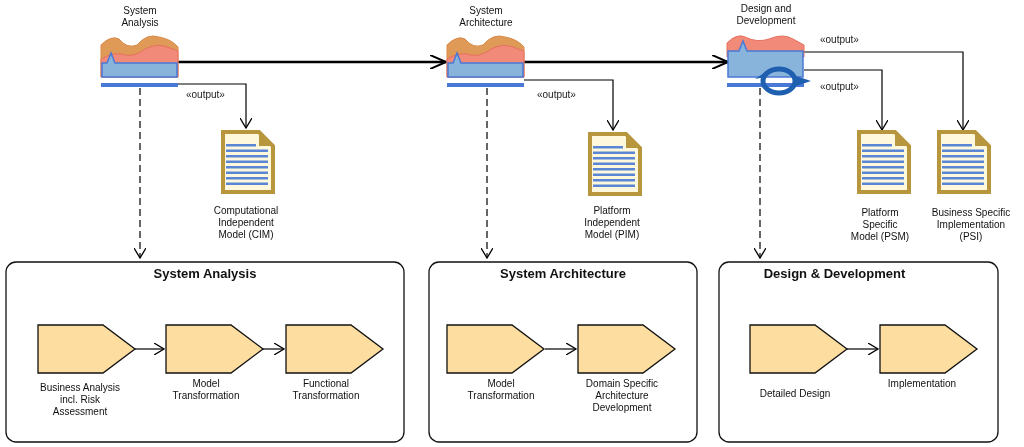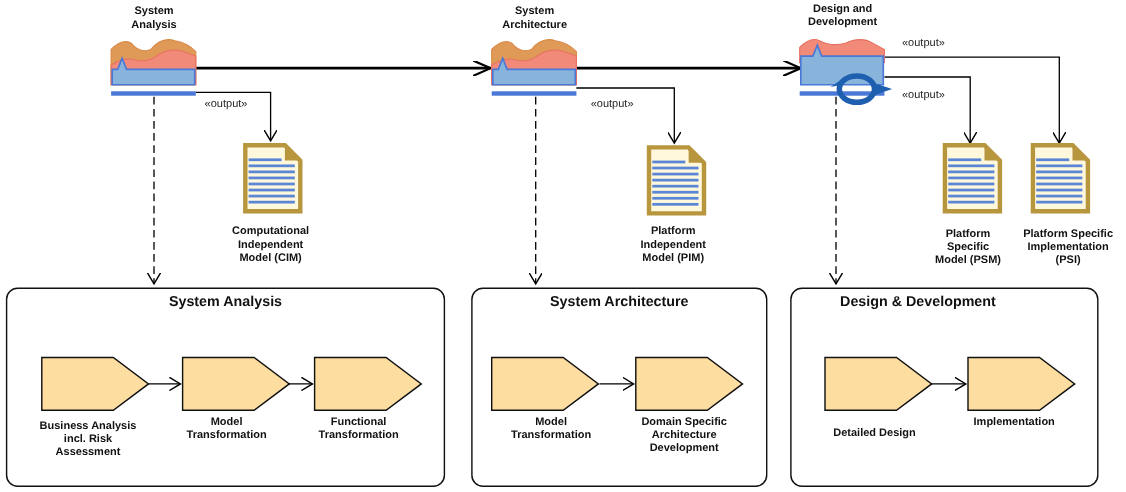--- a/index.html
+++ b/index.html
@@ -1,18 +1,18 @@
 <!DOCTYPE html>
 <html><head>
 <meta charset="utf-8">
 <style>
   html,body{margin:0;padding:0;background:#ffffff;}
   body{width:1024px;height:447px;position:relative;overflow:hidden;font-family:"Liberation Sans",sans-serif;}
   #diagram{position:absolute;left:0;top:0;}
-  .lbl{position:absolute;font-size:10px;font-weight:bold;text-align:center;color:#111;line-height:12px;white-space:pre-line;}
+  .lbl{position:absolute;font-size:10px;font-weight:normal;text-align:center;color:#111;line-height:12px;white-space:pre-line;}
   .stereo{position:absolute;font-size:10px;color:#222;}
   .ptitle{position:absolute;font-size:13px;font-weight:bold;text-align:center;color:#111;}
 </style>
 </head>
 <body>
 
 <svg id="diagram" width="1024" height="447" viewBox="0 0 1024 447">
   <defs>
     <marker id="openArrow" markerWidth="12" markerHeight="12" refX="10" refY="6" orient="auto" markerUnits="userSpaceOnUse">
       <path d="M0,0 L10,6 L0,12" fill="none" stroke="#000" stroke-width="1.3"></path>
@@ -142,21 +142,21 @@
 
 <div class="lbl" style="left:196px;top:205px;width:100px;">Computational
 Independent
 Model (CIM)</div>
 <div class="lbl" style="left:562px;top:205px;width:100px;">Platform
 Independent
 Model (PIM)</div>
 <div class="lbl" style="left:835px;top:207px;width:90px;">Platform
 Specific
 Model (PSM)</div>
-<div class="lbl" style="left:918px;top:207px;width:106px;">Platform Specific
+<div class="lbl" style="left:918px;top:207px;width:106px;">Business Specific
 Implementation
 (PSI)</div>
 
 <div class="ptitle" style="left:6px;top:266px;width:398px;">System Analysis</div>
 <div class="ptitle" style="left:429px;top:266px;width:268px;">System Architecture</div>
 <div class="ptitle" style="left:719px;top:266px;width:231px;">Design &amp; Development</div>
 
 <div class="lbl" style="left:20px;top:382px;width:120px;">Business Analysis
 incl. Risk
 Assessment</div>

